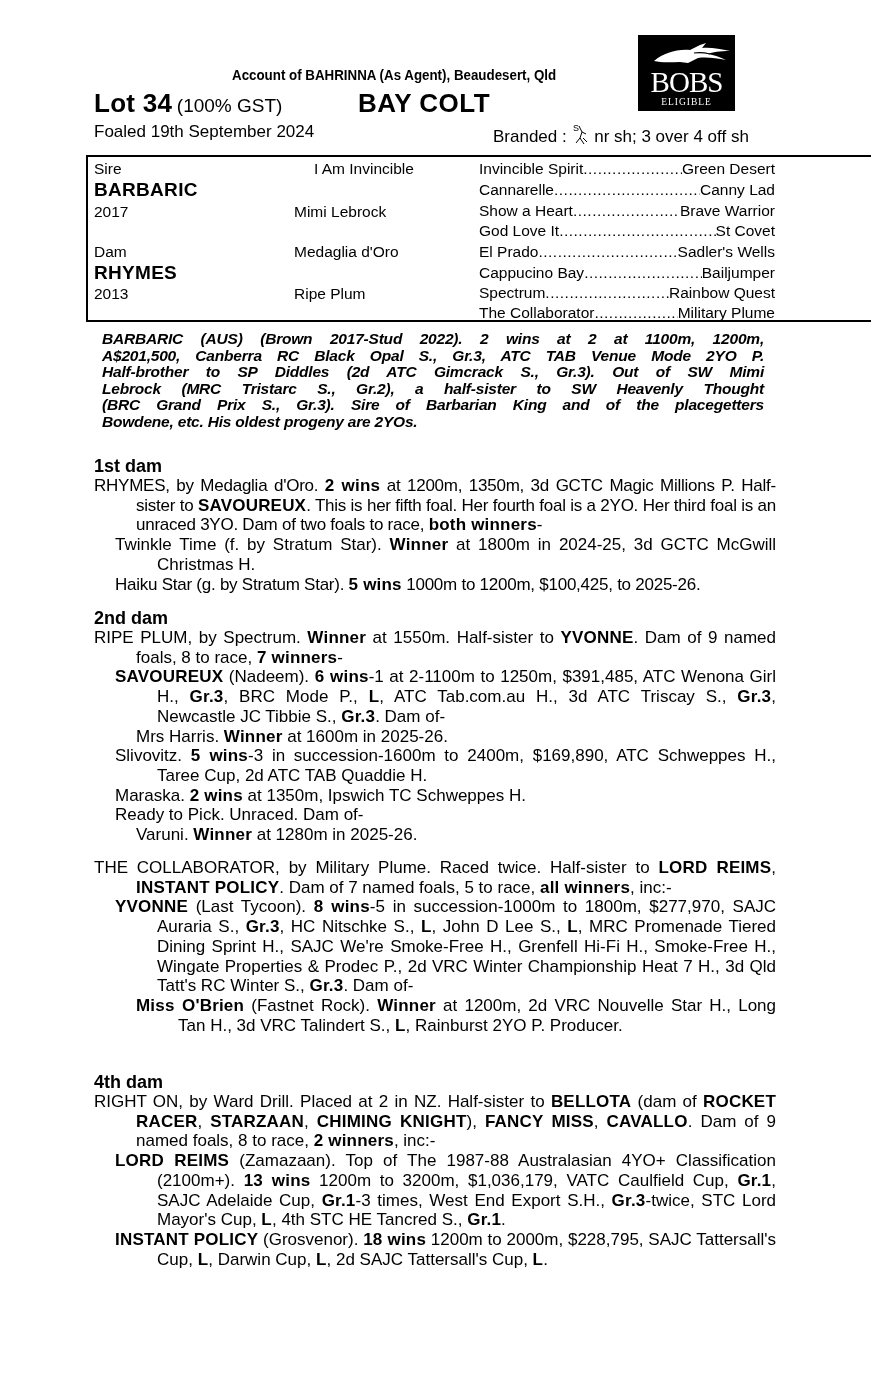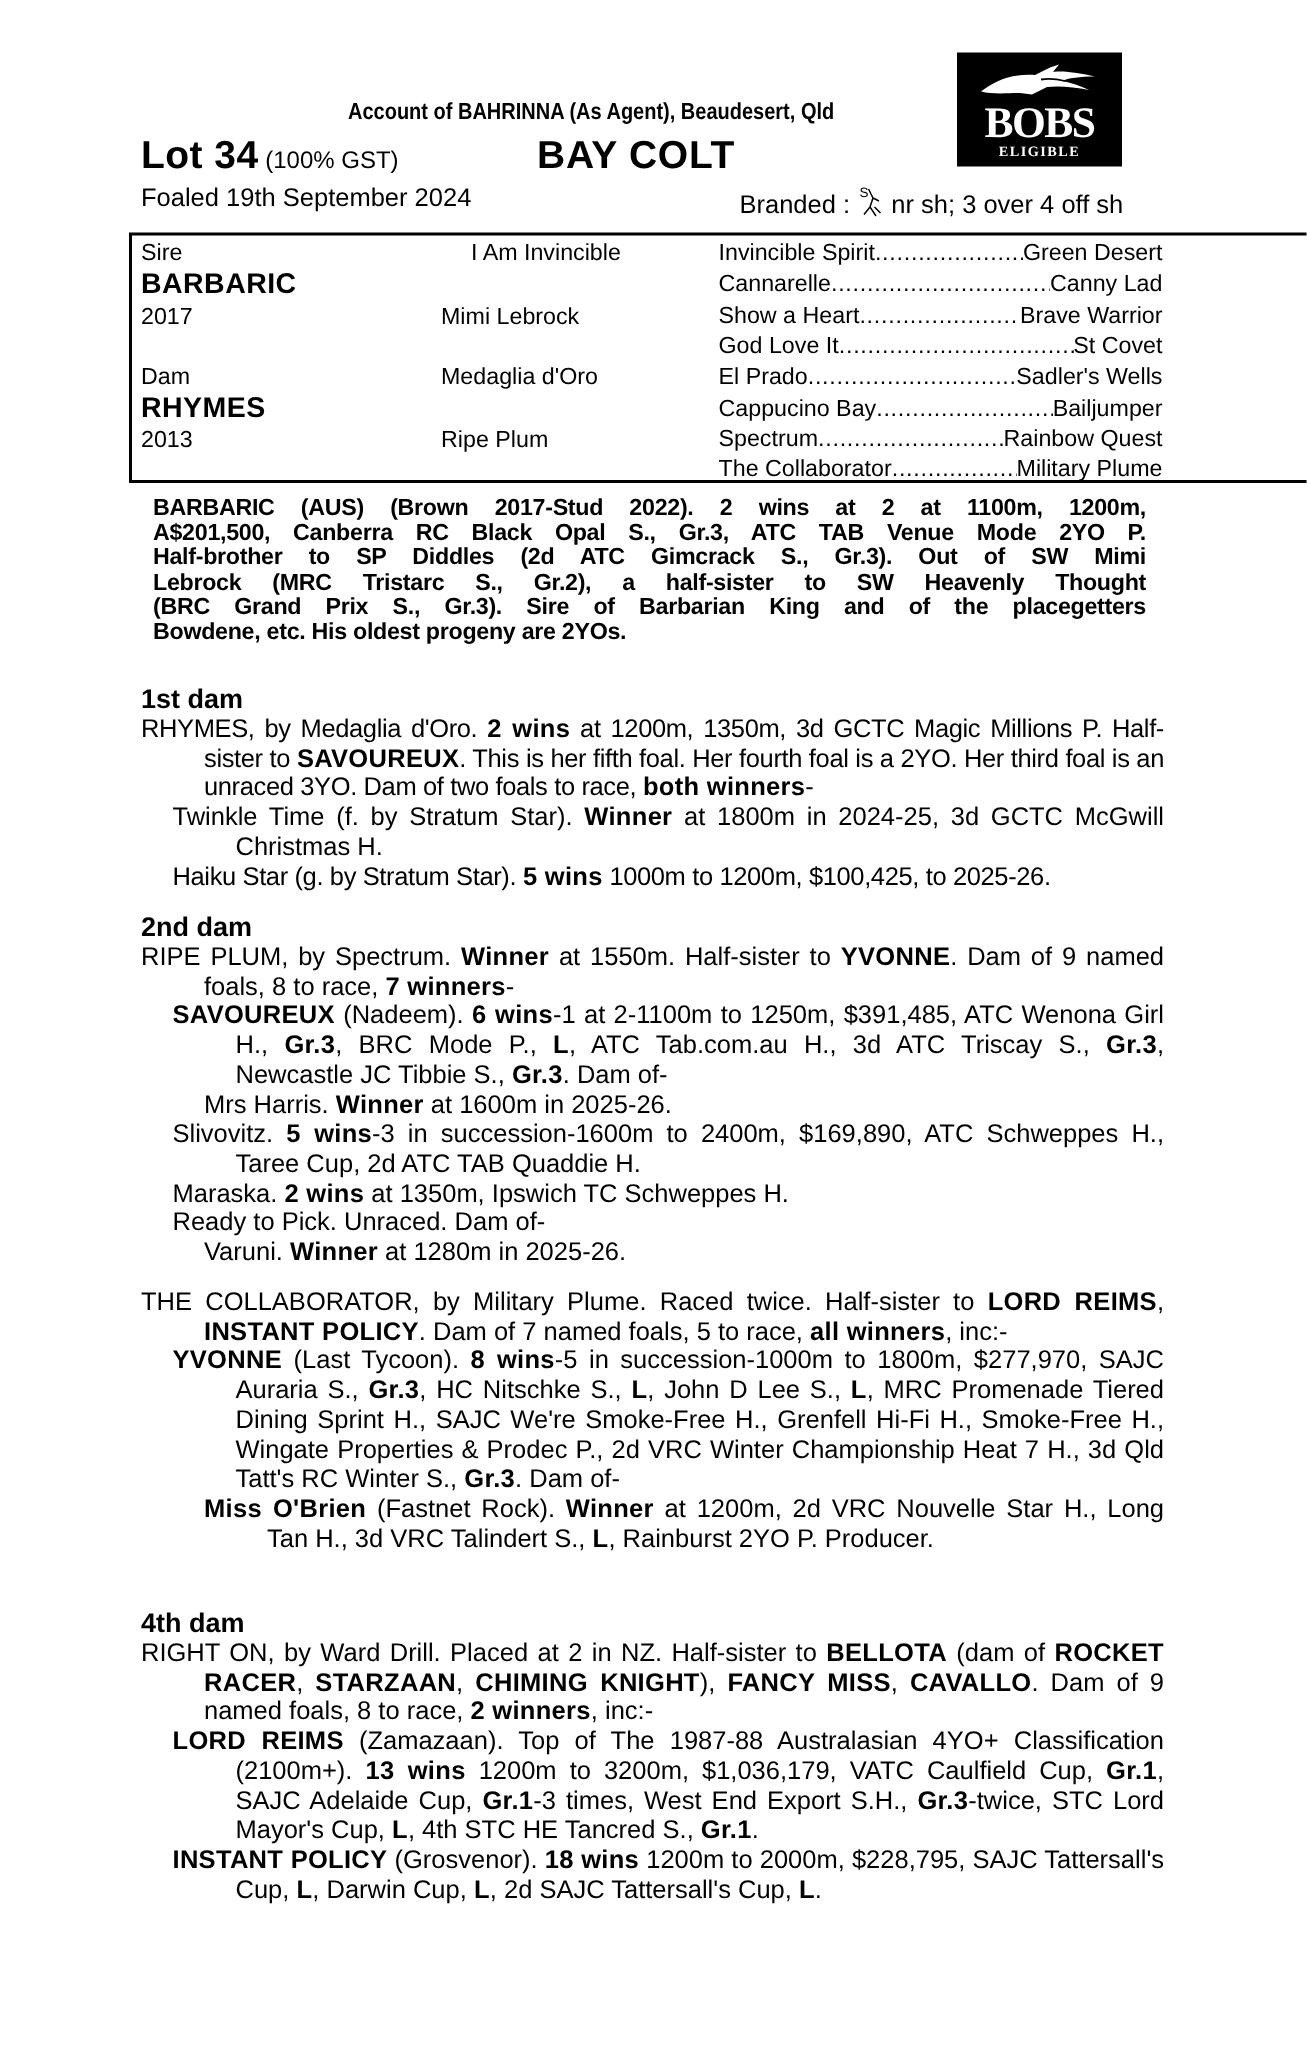--- a/index.html
+++ b/index.html
@@ -1,41 +1,41 @@
 <!DOCTYPE html>
 <html><head>
 <meta charset="utf-8">
 <style>
   html, body { margin: 0; padding: 0; background: #ffffff; }
   body { width: 871px; height: 1373px; position: relative; font-family: "Liberation Sans", sans-serif; color: #000; }
   .abs { position: absolute; }
   .account { left: 232px; top: 66px; font-size: 15.5px; font-weight: bold; transform: scaleX(0.86); transform-origin: left top; letter-spacing: 0; white-space: nowrap; }
   .lot { left: 94px; top: 88px; white-space: nowrap; }
   .lot-num { font-size: 26px; font-weight: bold; letter-spacing: 0.3px; }
-  .lot-gst { font-size: 16px; }
+  .lot-gst { font-size: 19px; }
   .colt { left: 358px; top: 88px; font-size: 26px; font-weight: bold; letter-spacing: 0.5px; }
-  .logo { left: 638px; top: 35px; width: 110px; height: 76px; background: #000; color: #fff; text-align: center; font-weight: bold; }
+  .logo { left: 638px; top: 35px; width: 97px; height: 76px; background: #000; color: #fff; text-align: center; }
   .logo svg { position: absolute; left: 12px; top: 6px; }
   .logo-main { position: absolute; left: 0; right: 0; top: 32px; font-family: "Liberation Serif", serif; font-size: 29px; letter-spacing: -1px; line-height: 30px; }
   .logo-sub { position: absolute; left: 0; right: 0; top: 62px; font-family: "Liberation Serif", serif; font-size: 9.5px; letter-spacing: 1px; }
   .foaled { left: 94px; top: 122px; font-size: 17px; white-space: nowrap; }
   .branded { left: 493px; top: 122px; font-size: 17px; white-space: nowrap; }
   .brand-glyph { display: inline-block; width: 18px; height: 24px; vertical-align: -4px; }
 
   .ped { left: 86px; top: 155px; width: 816px; height: 167px; border: 2px solid #000; box-sizing: border-box; }
   .ped .cell { position: absolute; font-size: 15.5px; white-space: nowrap; }
   .ped .big { font-size: 19px; font-weight: bold; letter-spacing: 0.3px; }
   .ped .g3 { position: absolute; left: 391px; width: 296px; font-size: 15.5px; display: flex; white-space: nowrap; }
   .g3 .l { flex: 0 0 auto; }
   .g3 .dots { flex: 1 1 auto; overflow: hidden; white-space: nowrap; }
   .g3 .dots::after { content: "........................................................................................................................"; letter-spacing: 0.5px; }
   .g3 .r { flex: 0 0 auto; }
 
   .sire-blurb { left: 102px; top: 331px; width: 662px; font-size: 15.5px; font-weight: bold; line-height: 16.6px; text-align: justify; letter-spacing: -0.2px; }
-  .sire-blurb span { display: block; text-align-last: justify; }
+  .sire-blurb span { display: block; text-align-last: justify; font-style: italic; }
   .sire-blurb span.last { text-align-last: left; }
 
   .sec { position: absolute; left: 94px; width: 682px; font-size: 17px; line-height: 19.7px; }
   .sec .h { font-weight: bold; font-size: 18px; line-height: 20px; }
   .p { text-align: justify; }
   .ind0 { padding-left: 42px; text-indent: -42px; }
   .ind1 { padding-left: 63px; text-indent: -42px; }
   .ind2 { padding-left: 84px; text-indent: -42px; }
   b { font-weight: bold; letter-spacing: 0.2px; }
   .tight { letter-spacing: -0.25px; }

